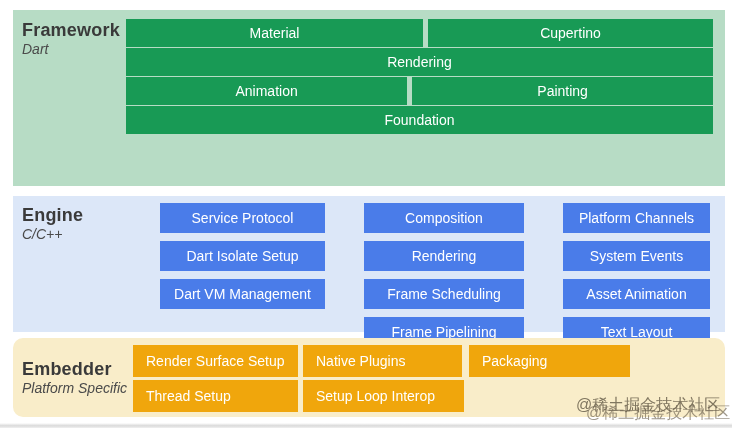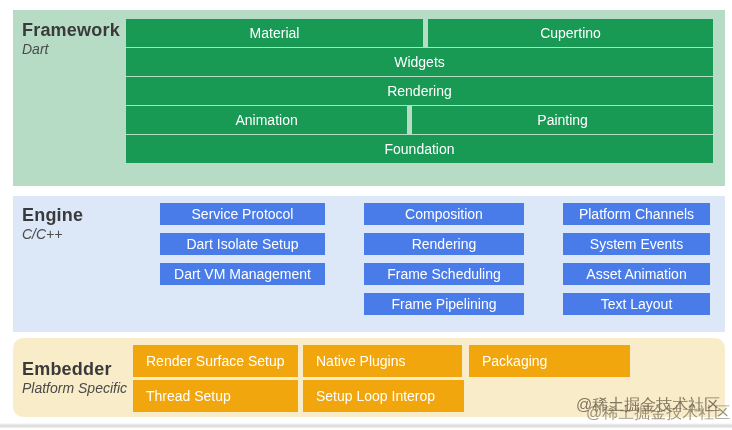--- a/index.html
+++ b/index.html
@@ -73,21 +73,21 @@
 
   
   .en-cols {
     position: absolute;
     left: 113px;
     top: 7px;
     display: flex;
     gap: 5px;
   }
   .en-col { display: flex; flex-direction: column; gap: 8px; }
-  .en-col .box { height: 22px; margin-left: 34px; }
+  .en-col .box { height: 30px; margin-left: 34px; }
   .en-col.c1 { width: 199px; }
   .en-col.c2 { width: 194px; }
   .en-col.c3 { width: 181px; }
 
   
   .watermark {
     position: absolute;
     left: 576px;
     top: 395px;
     width: 156px;
@@ -116,23 +116,20 @@
 
   <section class="panel framework">
     <div class="label-block">
       <div class="label">Framework</div>
       <div class="sublabel">Dart</div>
     </div>
     <div class="fw-rows">
       <div class="fw-row">
         <div class="box green" style="flex:297 1 0">Material</div>
         <div class="box green" style="flex:285 1 0">Cupertino</div>
-      </div>
-      <div class="fw-row">
-        <div class="box green" style="flex:1">Widgets</div>
       </div>
       <div class="fw-row">
         <div class="box green" style="flex:1">Rendering</div>
       </div>
       <div class="fw-row">
         <div class="box green" style="flex:187 1 0">Animation</div>
         <div class="box green" style="flex:200 1 0">Painting</div>
       </div>
       <div class="fw-row">
         <div class="box green" style="flex:1">Foundation</div>

